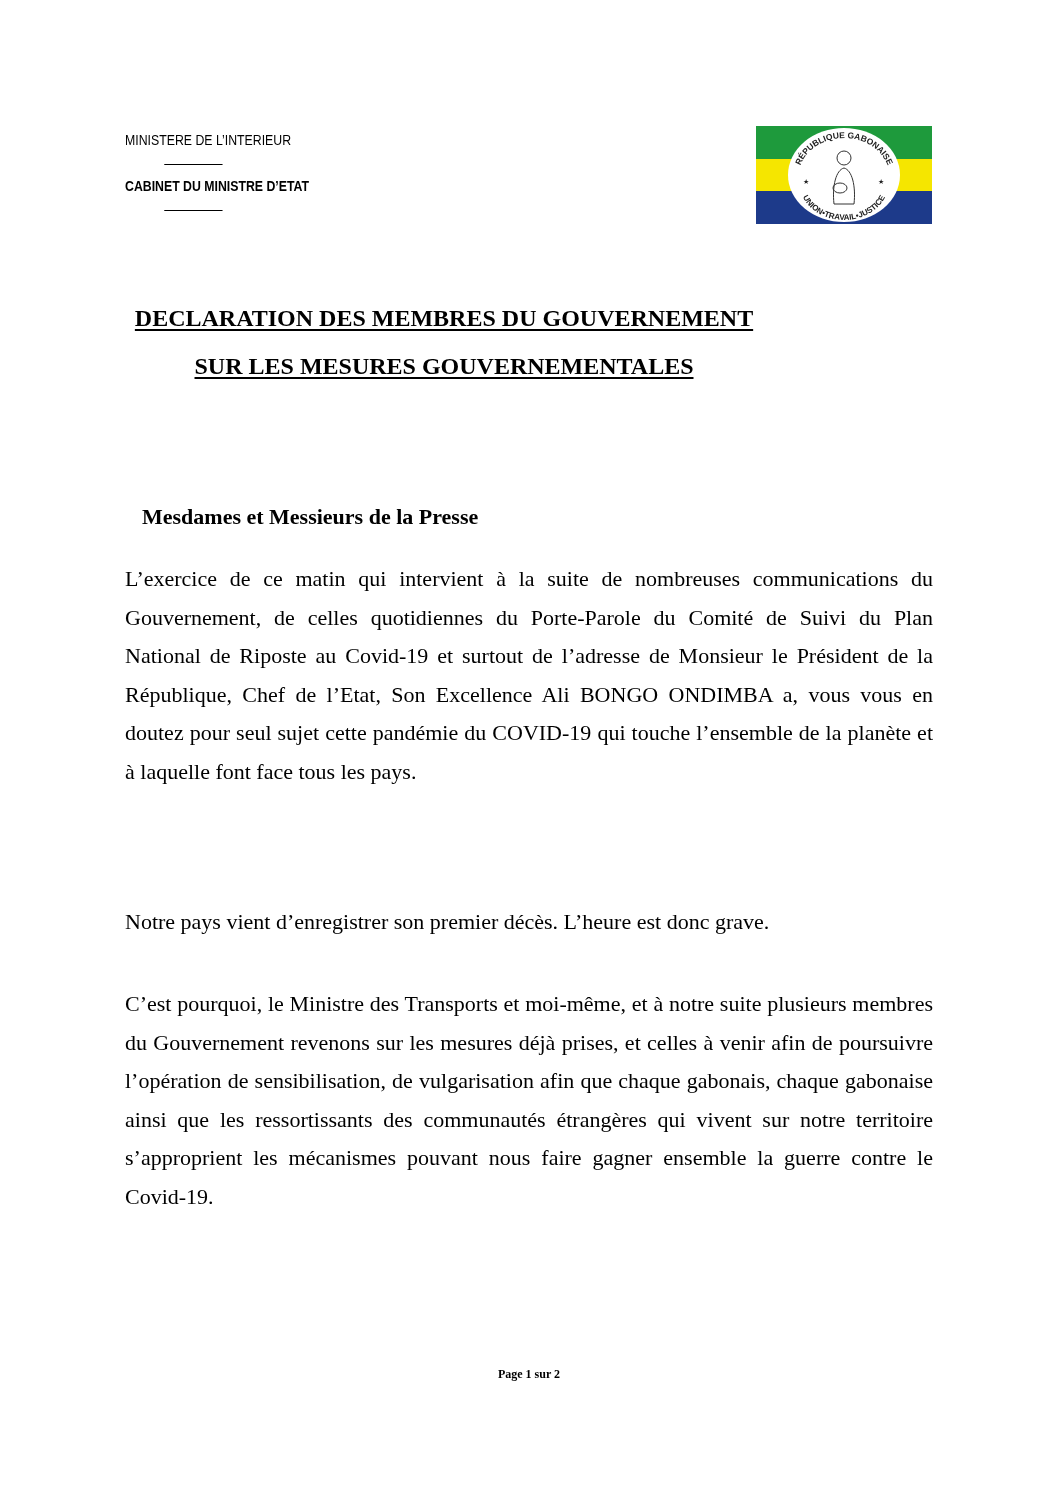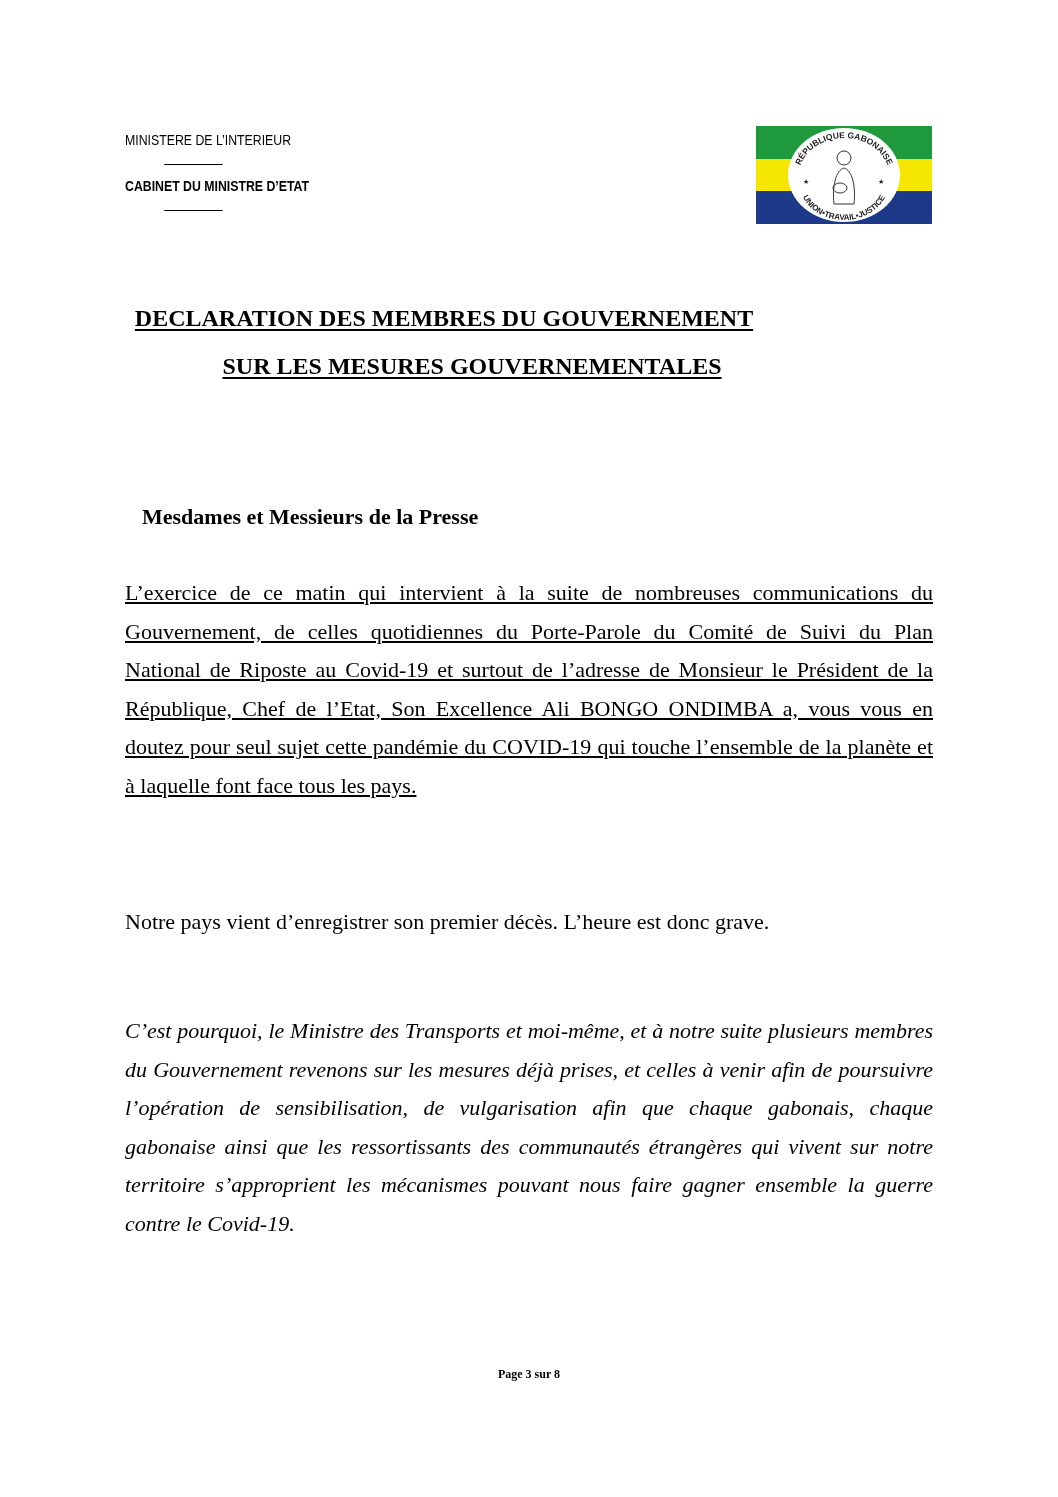--- a/index.html
+++ b/index.html
@@ -4,26 +4,26 @@
 <style>
   html, body { margin: 0; padding: 0; background: #ffffff; }
   body { width: 1058px; height: 1497px; position: relative; overflow: hidden; color: #000; }
   .hdr { position: absolute; left: 125px; top: 128px; font-family: "Liberation Sans", sans-serif; font-size: 15px; line-height: 23px; transform: scaleX(0.82); transform-origin: left top; }
   .hdr .l1 { font-weight: normal; }
   .hdr .l2 { font-weight: bold; }
   .hdr .sep { padding-left: 48px; letter-spacing: -1px; }
   .flag { position: absolute; left: 756px; top: 126px; width: 176px; height: 98px; }
   .title { position: absolute; left: 0; width: 888px; text-align: center; font-family: "Liberation Serif", serif; font-weight: bold; font-size: 24px; text-decoration: underline; text-underline-offset: 3px; }
   .t1 { top: 305px; }
-  .t2 { top: 353px; margin-left: 28px; }
+  .t2 { top: 353px; }
   .salut { position: absolute; left: 125px; top: 504px; font-family: "Liberation Serif", serif; font-weight: bold; font-size: 22px; margin-left: 17px; }
   .para { position: absolute; left: 125px; width: 808px; font-family: "Liberation Serif", serif; font-size: 22px; line-height: 38.5px; text-align: justify; }
-  .p1 { top: 574px; text-decoration: underline; }
+  .p1 { top: 560px; }
   .p2 { top: 903px; }
-  .p3 { top: 1012px; font-style: italic; }
+  .p3 { top: 985px; }
   .footer { position: absolute; left: 0; width: 1058px; top: 1367px; text-align: center; font-family: "Liberation Serif", serif; font-weight: bold; font-size: 12px; }
 </style>
 </head>
 <body>
 
 <div class="hdr">
   <div class="l1">MINISTERE DE L’INTERIEUR</div>
   <div class="sep">—————</div>
   <div class="l2">CABINET DU MINISTRE D’ETAT</div>
   <div class="sep">—————</div>
@@ -55,13 +55,13 @@
 
 <div class="title t1">DECLARATION DES MEMBRES DU GOUVERNEMENT</div>
 <div class="title t2">SUR LES MESURES GOUVERNEMENTALES</div>
 
 <div class="salut">Mesdames et Messieurs de la Presse</div>
 
 <div class="para p1">L’exercice de ce matin qui intervient à la suite de nombreuses communications du Gouvernement, de celles quotidiennes du Porte-Parole du Comité de Suivi du Plan National de Riposte au Covid-19 et surtout de l’adresse de Monsieur le Président de la République, Chef de l’Etat, Son Excellence Ali BONGO ONDIMBA a, vous vous en doutez pour seul sujet cette pandémie du COVID-19 qui touche l’ensemble de la planète et à laquelle font face tous les pays.</div>
 <div class="para p2">Notre pays vient d’enregistrer son premier décès. L’heure est donc grave.</div>
 <div class="para p3">C’est pourquoi, le Ministre des Transports et moi-même, et à notre suite plusieurs membres du Gouvernement revenons sur les mesures déjà prises, et celles à venir afin de poursuivre l’opération de sensibilisation, de vulgarisation afin que chaque gabonais, chaque gabonaise ainsi que les ressortissants des communautés étrangères qui vivent sur notre territoire s’approprient les mécanismes pouvant nous faire gagner ensemble la guerre contre le Covid-19.</div>
 
-<div class="footer">Page 3 sur 8</div>
+<div class="footer">Page 1 sur 2</div>
 
 </body></html>

